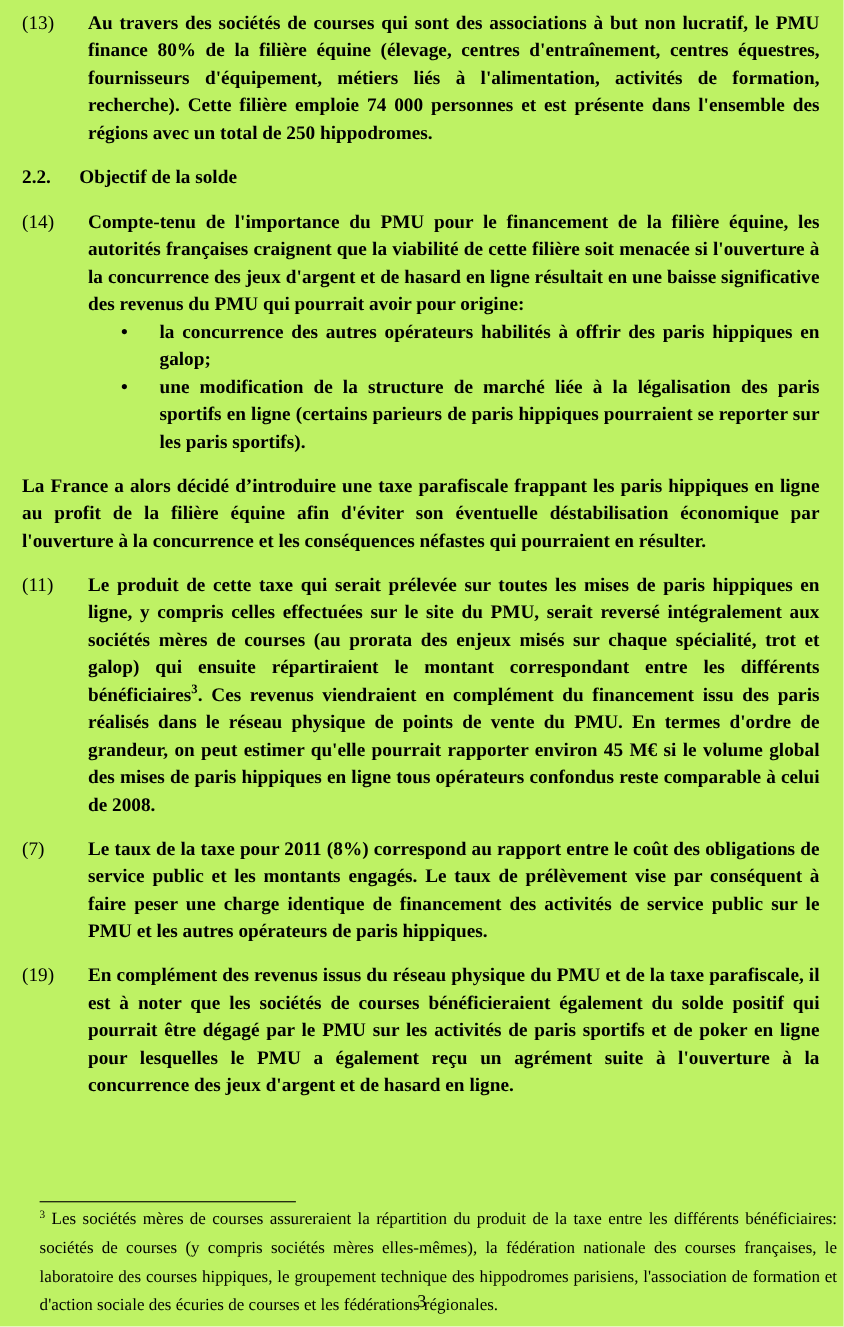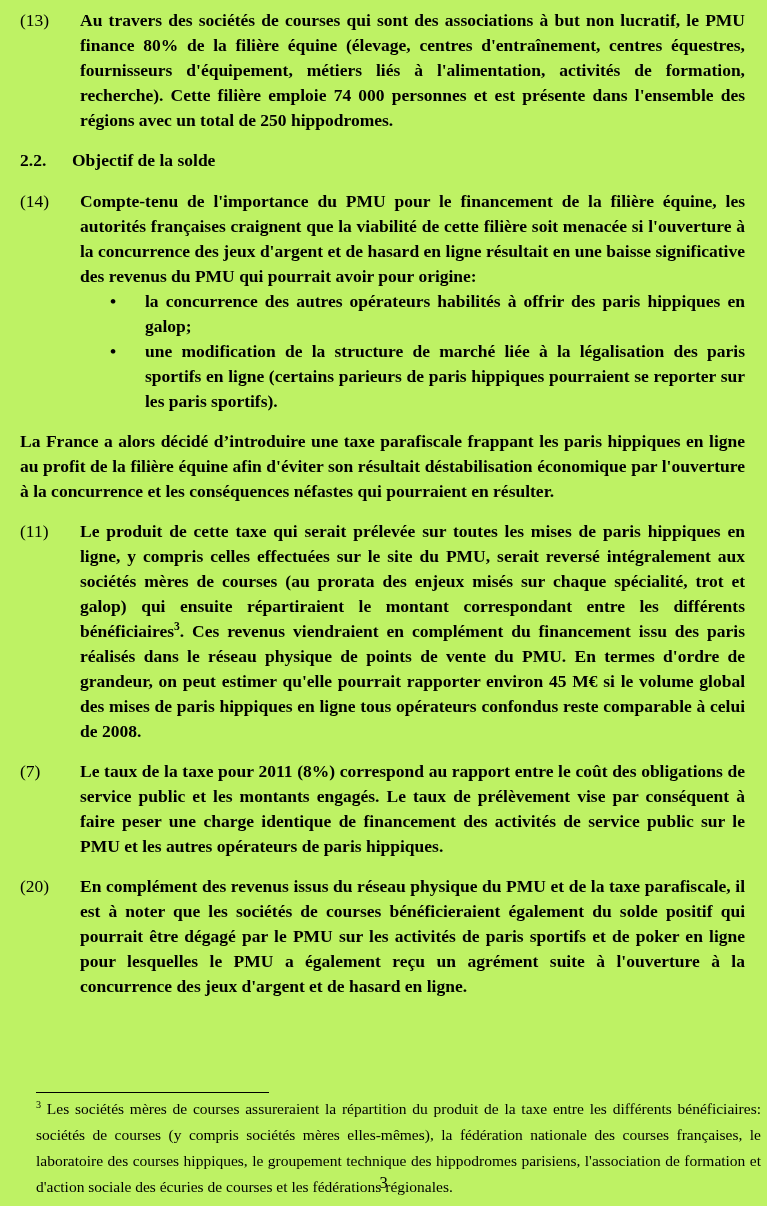--- a/index.html
+++ b/index.html
@@ -96,35 +96,35 @@
           </div>
           <div class="bullet">
             <span class="bullet-dot">•</span>
             <span class="bullet-text">une modification de la structure de marché liée à la légalisation des paris sportifs en ligne (certains parieurs de paris hippiques pourraient se reporter sur les paris sportifs).</span>
           </div>
         </div>
       </div>
     </div>
 
     <div class="para">
-      <span class="pbody">La France a alors décidé d’introduire une taxe parafiscale frappant les paris hippiques en ligne au profit de la filière équine afin d'éviter son résultait déstabilisation économique par l'ouverture à la concurrence et les conséquences néfastes qui pourraient en résulter.</span>
+      <span class="pbody">La France a alors décidé d’introduire une taxe parafiscale frappant les paris hippiques en ligne au profit de la filière équine afin d'éviter son éventuelle déstabilisation économique par l'ouverture à la concurrence et les conséquences néfastes qui pourraient en résulter.</span>
     </div>
 
     <div class="para">
       <span class="pnum">(11)</span>
       <span class="pbody"><span>Le produit de cette taxe qui serait prélevée sur toutes les mises de paris hippiques en ligne, y compris celles effectuées sur le site du PMU, serait reversé intégralement aux sociétés mères de courses (au prorata des enjeux misés sur chaque spécialité, trot et galop) qui ensuite répartiraient le montant correspondant entre les différents bénéficiaires</span><sup>3</sup><span>. Ces revenus viendraient en complément du financement issu des paris réalisés dans le réseau physique de points de vente du PMU. En termes d'ordre de grandeur, on peut estimer qu'elle pourrait rapporter environ 45 M€ si le volume global des mises de paris hippiques en ligne tous opérateurs confondus reste comparable à celui de 2008.</span></span>
     </div>
 
     <div class="para">
       <span class="pnum">(7)</span>
       <span class="pbody">Le taux de la taxe pour 2011 (8%) correspond au rapport entre le coût des obligations de service public et les montants engagés. Le taux de prélèvement vise par conséquent à faire peser une charge identique de financement des activités de service public sur le PMU et les autres opérateurs de paris hippiques.</span>
     </div>
 
     <div class="para">
-      <span class="pnum">(20)</span>
+      <span class="pnum">(19)</span>
       <span class="pbody">En complément des revenus issus du réseau physique du PMU et de la taxe parafiscale, il est à noter que les sociétés de courses bénéficieraient également du solde positif qui pourrait être dégagé par le PMU sur les activités de paris sportifs et de poker en ligne pour lesquelles le PMU a également reçu un agrément suite à l'ouverture à la concurrence des jeux d'argent et de hasard en ligne.</span>
     </div>
 
   </div>
 
   <div class="footnote-area">
     <div class="footnote-rule"></div>
     <div class="footnote-text"><sup>3</sup><span> Les sociétés mères de courses assureraient la répartition du produit de la taxe entre les différents bénéficiaires: sociétés de courses (y compris sociétés mères elles-mêmes), la fédération nationale des courses françaises, le laboratoire des courses hippiques, le groupement technique des hippodromes parisiens, l'association de formation et d'action sociale des écuries de courses et les fédérations régionales.</span></div>
   </div>
 

